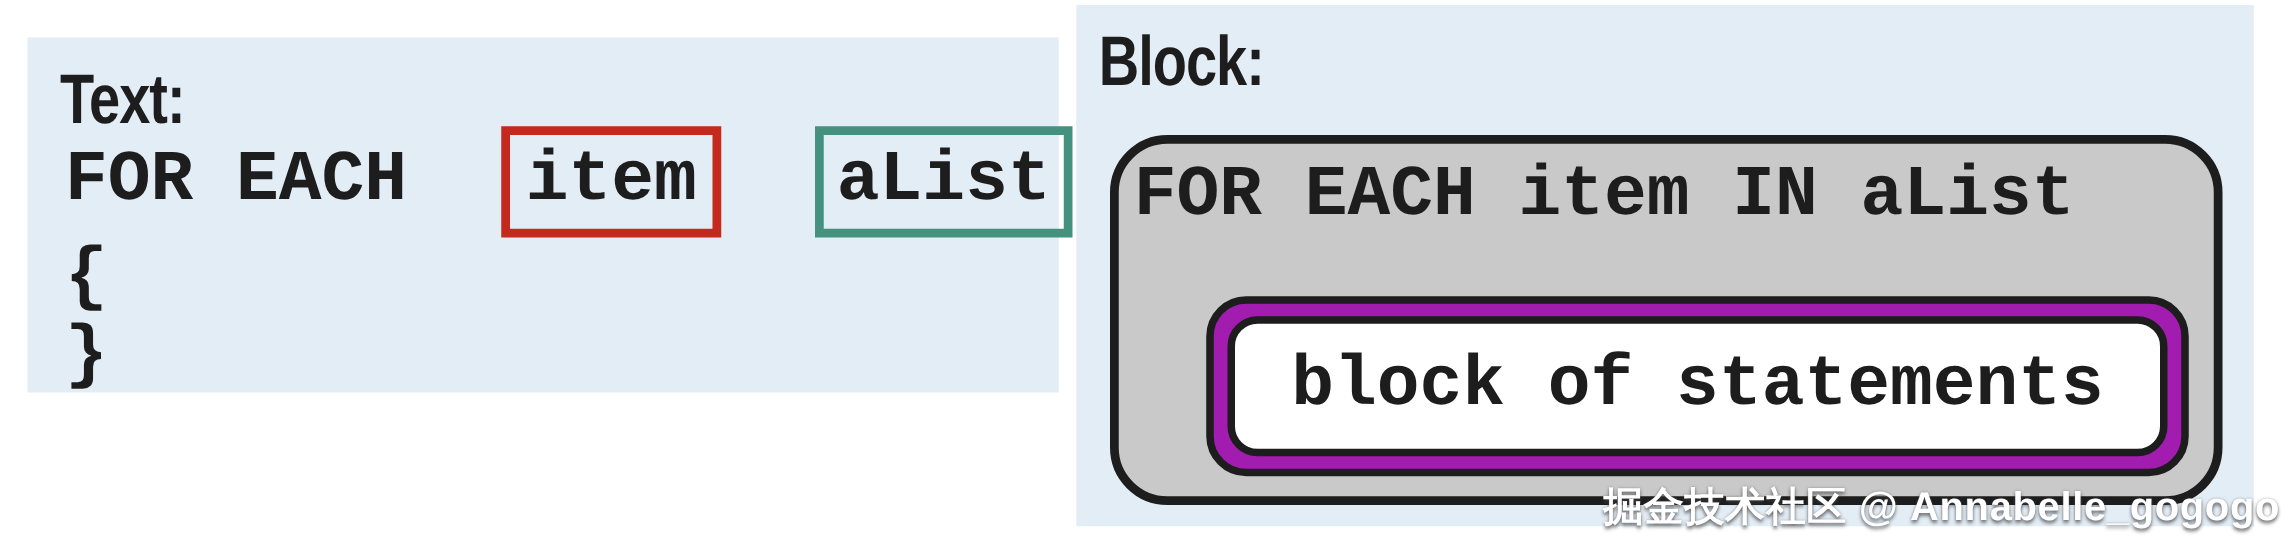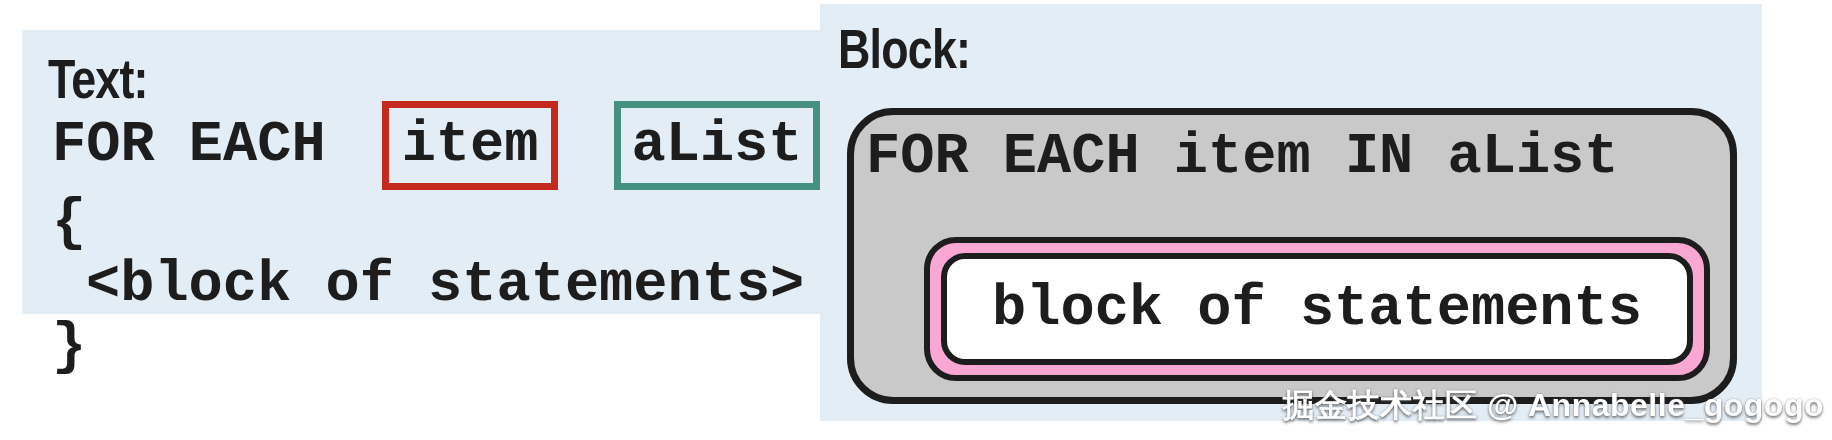--- a/index.html
+++ b/index.html
@@ -17,21 +17,21 @@
     background:#ffffff;
     font-family:"Liberation Sans",sans-serif;
     color:var(--outline);
     overflow:hidden;
   }
   .panel{
     position:absolute;
     background:var(--panel-bg);
   }
   #text-panel{left:22px;top:30px;width:825px;height:284px;}
-  #block-panel{left:820px;top:4px;width:942px;height:417px;}
+  #block-panel{left:861px;top:4px;width:942px;height:417px;}
 
   .section-label{
     display:inline-block;
     font-size:56px;
     font-weight:700;
     letter-spacing:-1px;
     transform:scaleX(0.8);
     transform-origin:left top;
     color:var(--outline);
     white-space:nowrap;
@@ -49,21 +49,21 @@
 
   
   .code-col{
     position:absolute;
     left:30px;
     top:68px;
     display:flex;
     flex-direction:column;
   }
   .code-line{display:flex;align-items:center;height:62px;line-height:62px;}
-  .code-line.first{height:94px;gap:9px;}
+  .code-line.first{height:94px;gap:28px;}
   .code-line.indented{margin-left:34px;}
 
   .tok-box{
     display:inline-flex;
     align-items:center;
     justify-content:center;
     line-height:57px;
     padding:9px 13px;
     margin-left:47px;
   }
@@ -86,21 +86,21 @@
     left:12px;
     top:14px;
     line-height:57px;
   }
   .inner-white-outer{
     position:absolute;
     left:70px;
     right:20px;
     top:122px;
     bottom:16px;
-    background:#f9a8d4;
+    background:#a21caf;
     border:6px solid var(--outline);
     border-radius:32px;
   }
   .inner-white-inner{
     position:absolute;
     left:11px;
     right:11px;
     top:10px;
     bottom:10px;
     background:#ffffff;
@@ -135,23 +135,20 @@
       <span class="tok-box red">
         <span class="mono">item</span>
       </span>
       <span class="tok-box teal">
         <span class="mono">aList</span>
       </span>
     </div>
     <div class="code-line">
       <span class="mono">{</span>
     </div>
-    <div class="code-line indented">
-      <span class="mono">&lt;block of statements&gt;</span>
-    </div>
     <div class="code-line">
       <span class="mono">}</span>
     </div>
   </div>
 </div>
 
 <div class="panel" id="block-panel">
   <span class="section-label">Block:</span>
 
   <div class="for-block">

